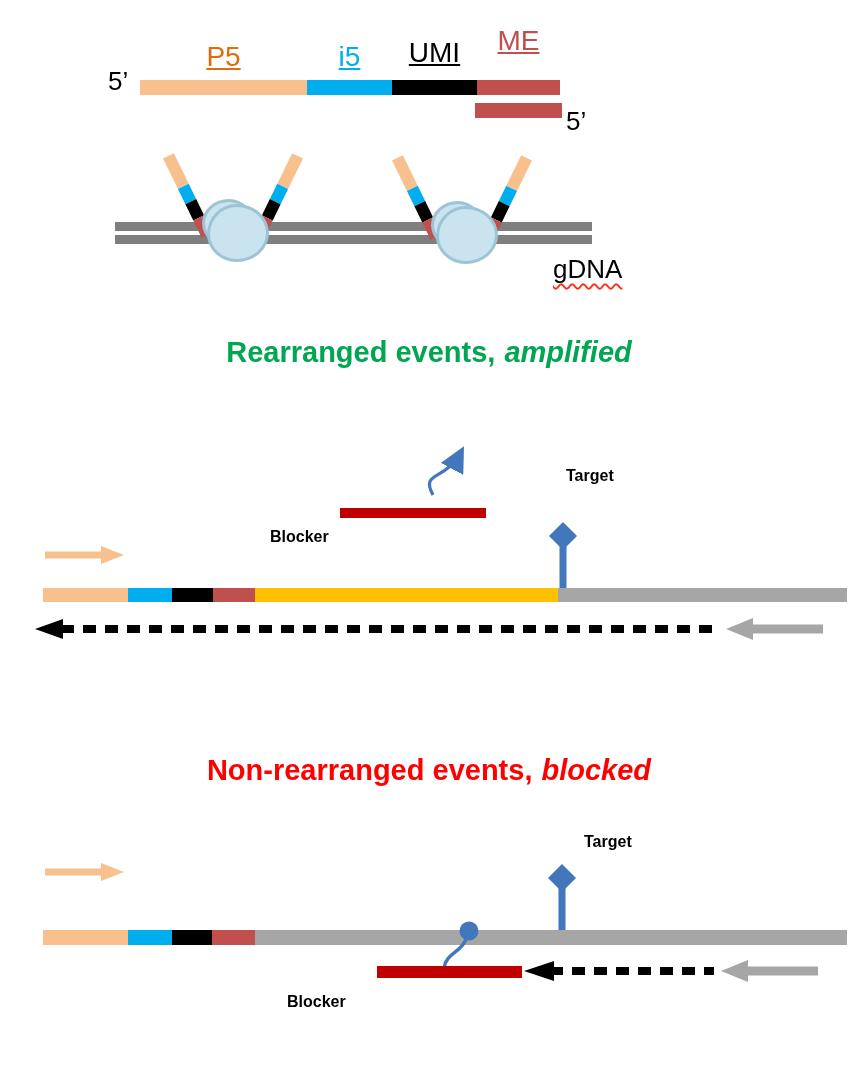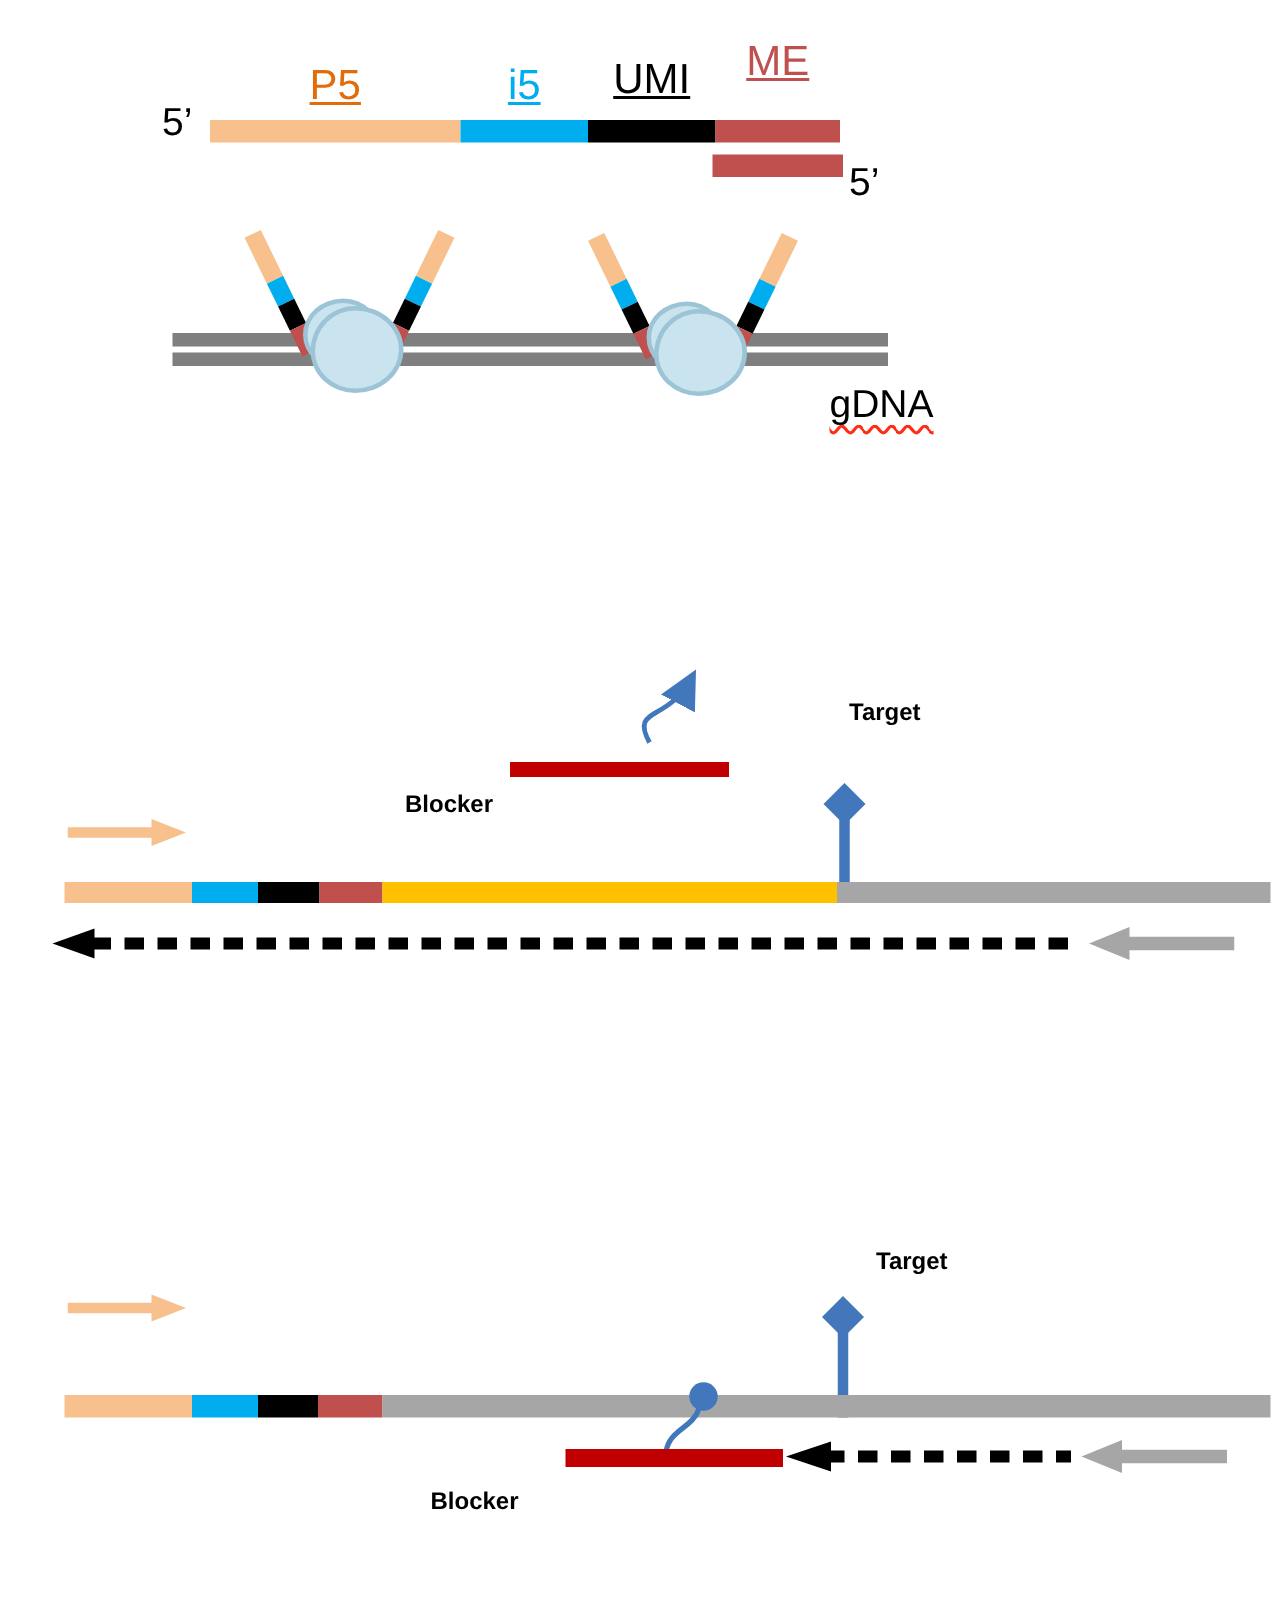--- a/index.html
+++ b/index.html
@@ -98,20 +98,23 @@
       <div class="s-me"></div>
     </div>
     <div class="me-oligo lefty"></div>
     <div class="me-oligo righty"></div>
     <div class="blob blob-back"></div>
     <div class="blob blob-front"></div>
   </div>
 
   <div class="abs gdna-label" style="left:543px;top:254px;margin-left:10px;">gDNA</div>
 
+  <div class="abs heading" style="left:0;top:335px;color:var(--green-heading);">
+    <span>Rearranged events,</span><span class="em-word">amplified</span>
+  </div>
 
   <svg class="abs" style="left:415px;top:425px;" width="80" height="75" viewBox="0 0 80 75">
     <defs>
       <marker id="bluehead" markerWidth="8" markerHeight="8" refX="6" refY="4" orient="auto">
         <path d="M0,0 L8,4 L0,8 Z" style="fill:var(--blue);"></path>
       </marker>
     </defs>
     <path d="M 18,70 C 5,46 30,57 46,27" fill="none" style="stroke:var(--blue);" stroke-width="3.2" marker-end="url(#bluehead)"></path>
   </svg>
 
@@ -140,20 +143,23 @@
 
   <svg class="abs" style="left:33px;top:617px;" width="690" height="24" viewBox="0 0 690 24">
     <line x1="28" y1="12" x2="686" y2="12" style="stroke:var(--umi-black);" stroke-width="8" stroke-dasharray="13 9"></line>
     <polygon points="2,12 30,2 30,22" style="fill:var(--umi-black);"></polygon>
   </svg>
 
   <svg class="abs" style="left:723px;top:616px;" width="100" height="26" viewBox="0 0 100 26">
     <polygon points="100,8.5 30,8.5 30,2 3,13 30,24 30,17.5 100,17.5" style="fill:var(--bar-gray);"></polygon>
   </svg>
 
+  <div class="abs heading" style="left:0;top:753px;color:var(--red-heading);">
+    <span>Non-rearranged events,</span><span class="em-word">blocked</span>
+  </div>
 
   <div class="abs biglabel" style="left:584px;top:828px;">Target</div>
 
   <svg class="abs" style="left:542px;top:863px;" width="40" height="83" viewBox="0 0 40 83">
     <rect x="16.5" y="15" width="7" height="67" style="fill:var(--blue);"></rect>
     <polygon points="20,1 34,15 20,29 6,15" style="fill:var(--blue);"></polygon>
   </svg>
 
   <svg class="abs" style="left:45px;top:862px;" width="80" height="20" viewBox="0 0 80 20">
     <polygon points="0,6.5 56,6.5 56,1 79,10 56,19 56,13.5 0,13.5" style="fill:var(--peach);"></polygon>

